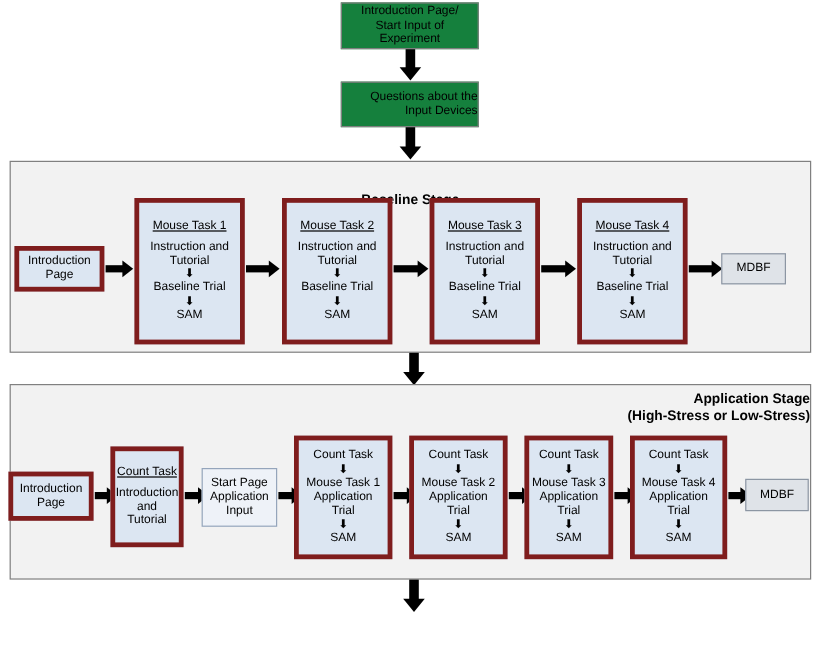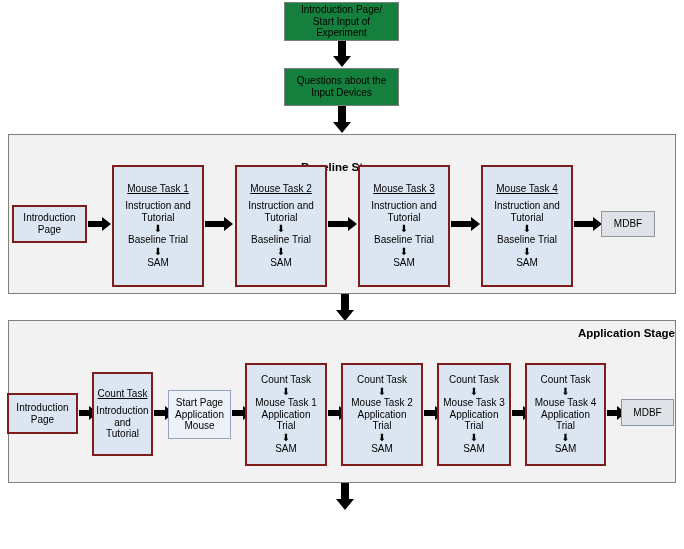--- a/index.html
+++ b/index.html
@@ -33,21 +33,21 @@
     text-align: center;
     line-height: 1.18;
     color: #000;
   }
   .box-white {
     background: #15803d;
     border: 1px solid #7f7f7f;
   }
   .box-blue {
     background: #dce6f2;
-    border: 2px solid #7f1d1d;
+    border: 4px solid #7f1d1d;
   }
   .box-gray {
     background: #dfe3e8;
     border: 1px solid #8c96a3;
   }
   .box-pale {
     background: #eef2f8;
     border: 1px solid #95a5bb;
   }
 
@@ -136,21 +136,21 @@
     <div class="ln">Introduction Page/</div>
     <div class="ln">Start Input of</div>
     <div class="ln">Experiment</div>
   </div>
 
   <div class="arrow-v" style="left:342px; top:41px;">
     <div class="shaft" style="height:17px;"></div>
     <div class="head" style="top:15px;"></div>
   </div>
 
-  <div class="box box-white" style="left:284px; top:68px; width:115px; height:38px;">
+  <div class="box box-white" style="left:284px; top:68px; width:115px; height:38px;align-items:flex-end;">
     <div class="ln">Questions about the</div>
     <div class="ln">Input Devices</div>
   </div>
 
   <div class="arrow-v" style="left:342px; top:106px;">
     <div class="shaft" style="height:18px;"></div>
     <div class="head" style="top:16px;"></div>
   </div>
 
   <div class="stage" style="left:8px; top:134px; width:668px; height:160px;">
@@ -232,20 +232,21 @@
   </div>
 
   <div class="arrow-v" style="left:345px; top:294px;">
     <div class="shaft" style="height:18px;"></div>
     <div class="head" style="top:16px;"></div>
   </div>
 
   <div class="stage" style="left:8px; top:320px; width:668px; height:163px;">
     <div class="stage-title" style="top:5px;text-align:right;">
       <div>Application Stage</div>
+      <div>(High-Stress or Low-Stress)</div>
     </div>
   </div>
 
   <div class="box box-blue" style="left:7px; top:393px; width:71px; height:41px;">
     <div class="ln">Introduction</div>
     <div class="ln">Page</div>
   </div>
 
   <div class="arrow-h" style="left:79px; top:413px;">
     <div class="shaft" style="width:11px;"></div>
@@ -260,21 +261,21 @@
   </div>
 
   <div class="arrow-h" style="left:154px; top:413px;">
     <div class="shaft" style="width:12px;"></div>
     <div class="head" style="left:11px;"></div>
   </div>
 
   <div class="box box-pale" style="left:168px; top:390px; width:63px; height:49px;">
     <div class="ln">Start Page</div>
     <div class="ln">Application</div>
-    <div class="ln">Mouse</div>
+    <div class="ln">Input</div>
   </div>
 
   <div class="arrow-h" style="left:232px; top:413px;">
     <div class="shaft" style="width:12px;"></div>
     <div class="head" style="left:11px;"></div>
   </div>
 
   <div class="box box-blue" style="left:245px; top:363px; width:82px; height:103px;">
     <div class="ln">Count Task</div>
     <div class="dn">⬇</div>

